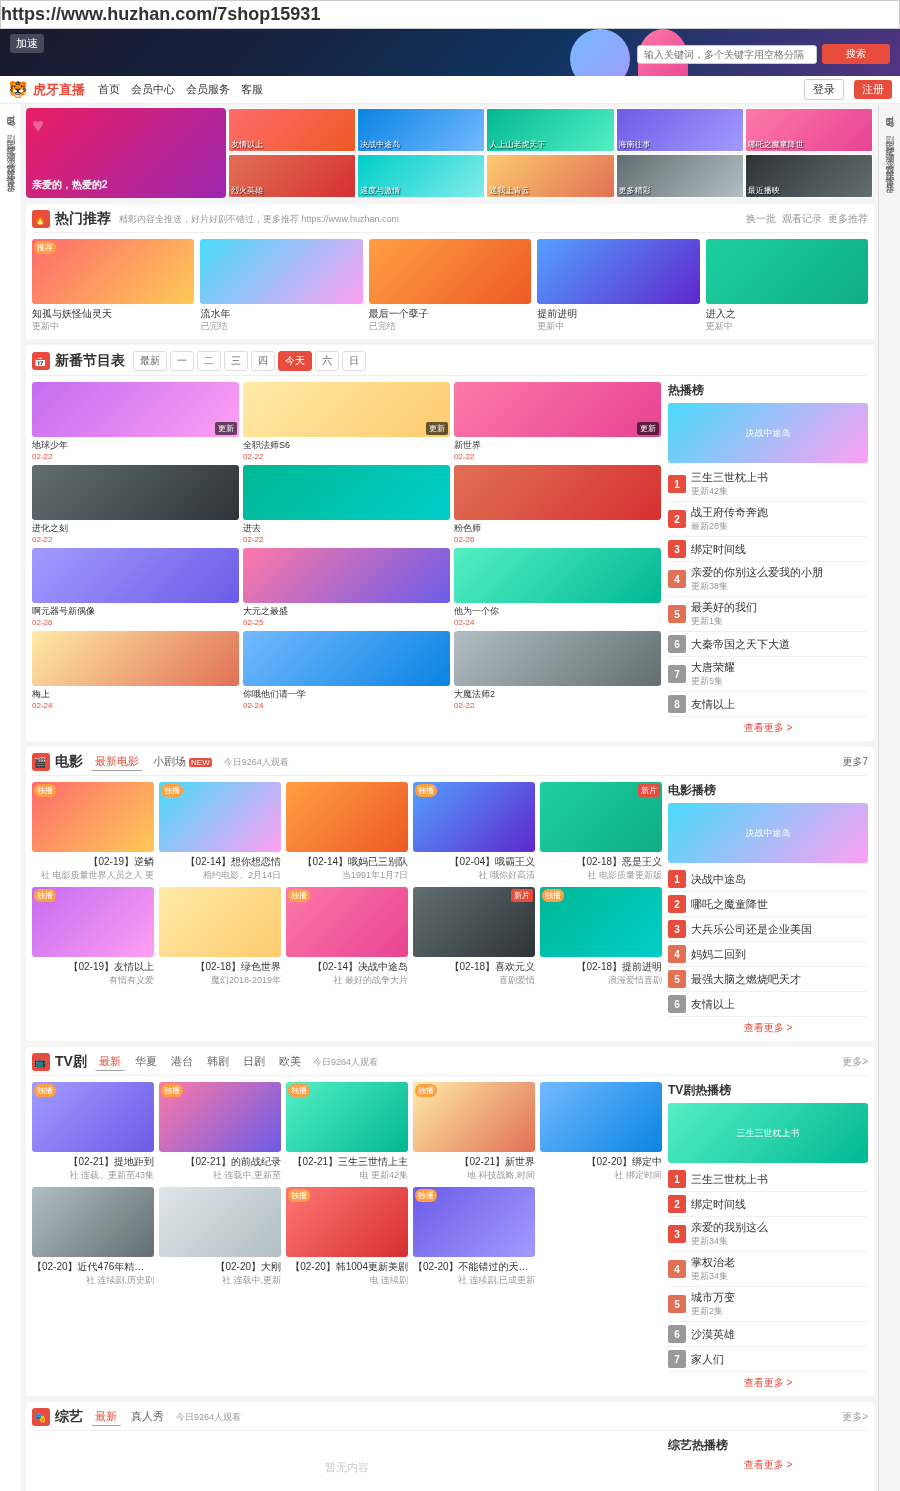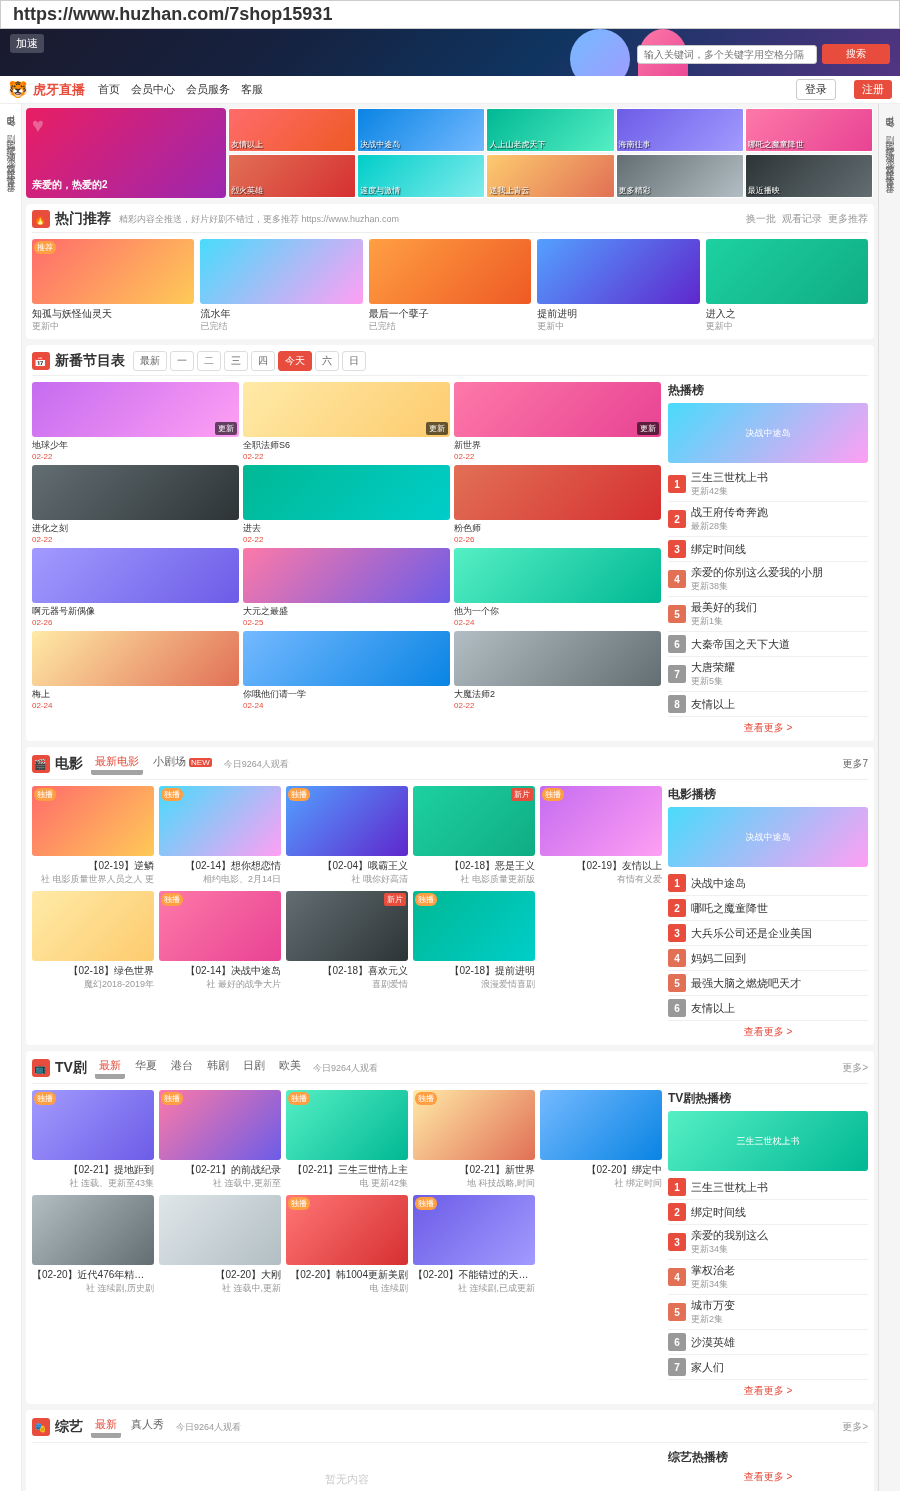--- a/index.html
+++ b/index.html
@@ -101,21 +101,21 @@
       display: flex;
       gap: 6px;
       font-size: 11px;
       color: #666;
     }
     .section-tab {
       cursor: pointer;
       padding: 1px 4px;
       border-radius: 2px;
     }
-    .section-tab.active { color: #e74c3c; border-bottom: 5px solid #a3a3a3; }
+    .section-tab.active { color: #e74c3c; border-bottom: 1px solid #a3a3a3; }
     .section-more {
       margin-left: auto;
       font-size: 10px;
       color: #999;
       cursor: pointer;
     }
     
     
     .card-grid {
       display: flex;
@@ -348,21 +348,21 @@
       position: relative;
       overflow: hidden;
       display: flex;
       align-items: center;
       justify-content: center;
     }
     
     .url-bar {
       background: #fff;
       border: 1px solid #ccc;
-      padding: 3px 12px;
+      padding: 3px 0;
       font-size: 11px;
       color: #333;
       width: 100%;
       display: flex;
       align-items: center;
     }
   </style>
 </head>
 <body>
 
@@ -386,21 +386,21 @@
   </div>
 </div>
 
 <div class="top-nav-wrapper">
   <span style="font-size:16px;">🐯</span>
   <span class="top-logo">虎牙直播</span>
   <span class="top-nav-link">首页</span>
   <span class="top-nav-link">会员中心</span>
   <span class="top-nav-link">会员服务</span>
   <span class="top-nav-link">客服</span>
-  <div style="margin-left:auto;display:flex;gap:18px;align-items:center;">
+  <div style="margin-left:auto;display:flex;gap:10px;align-items:center;">
     <button style="background:transparent;border:1px solid #ccc;padding:2px 8px;font-size:11px;border-radius:3px;cursor:pointer;color:#333;">登录</button>
     <button style="background:#e74c3c;border:none;padding:2px 8px;font-size:11px;border-radius:3px;cursor:pointer;color:#fff;">注册</button>
   </div>
 </div>
 
 <div class="main-container">
 
   <div class="left-nav">
     <div class="left-nav-item">电影</div>
     <div class="left-nav-item">TV剧</div>
@@ -668,20 +668,25 @@
                 <div class="movie-sub">社 电影质量世界人员之人 更</div>
               </div>
             <div class="movie-card">
                 <div class="movie-thumb bg-2">
                   <div class="badge-hot">独播</div>
                 </div>
                 <div class="movie-title">【02-14】想你想恋情</div>
                 <div class="movie-sub">相约电影、2月14日</div>
               </div>
             <div class="movie-card">
+                <div class="movie-thumb bg-3"></div>
+                <div class="movie-title">【02-14】哦妈已三别队</div>
+                <div class="movie-sub">当1991年1月7日</div>
+              </div>
+            <div class="movie-card">
                 <div class="movie-thumb bg-4">
                   <div class="badge-hot">独播</div>
                 </div>
                 <div class="movie-title">【02-04】哦霸王义</div>
                 <div class="movie-sub">社 哦你好高清</div>
               </div>
             <div class="movie-card">
                 <div class="movie-thumb bg-5">
                   <div class="badge-new">新片</div>
                 </div>

